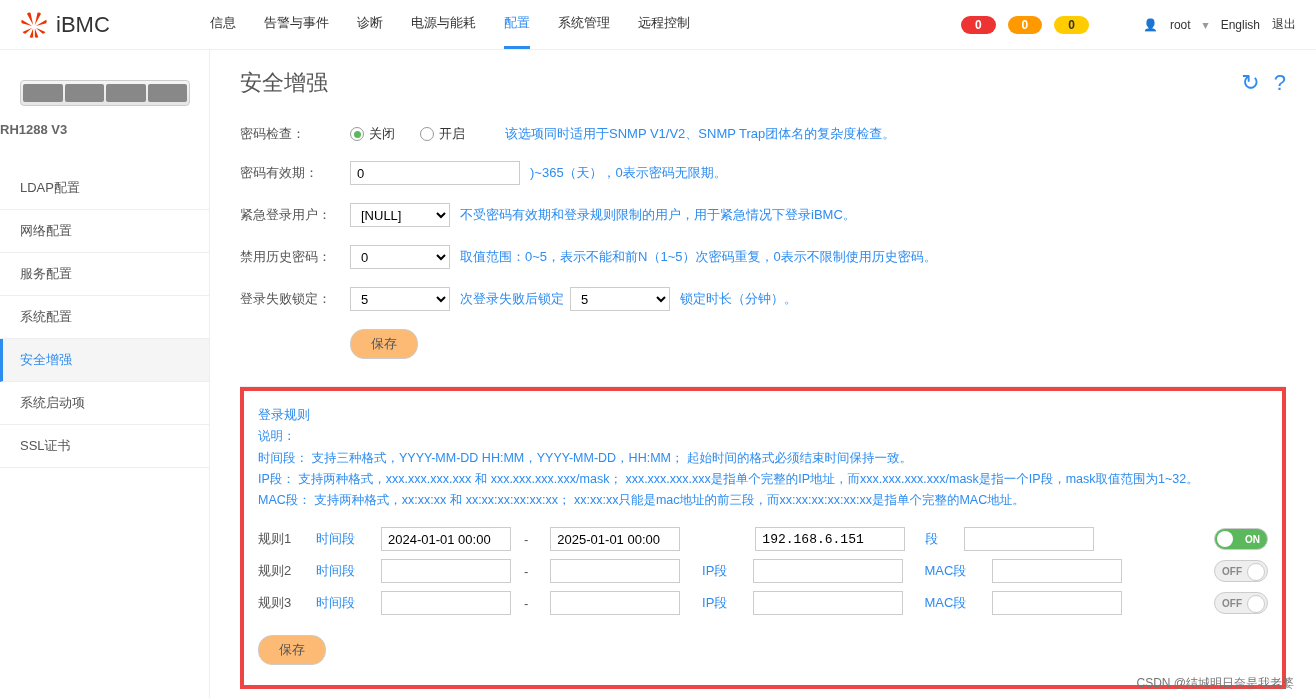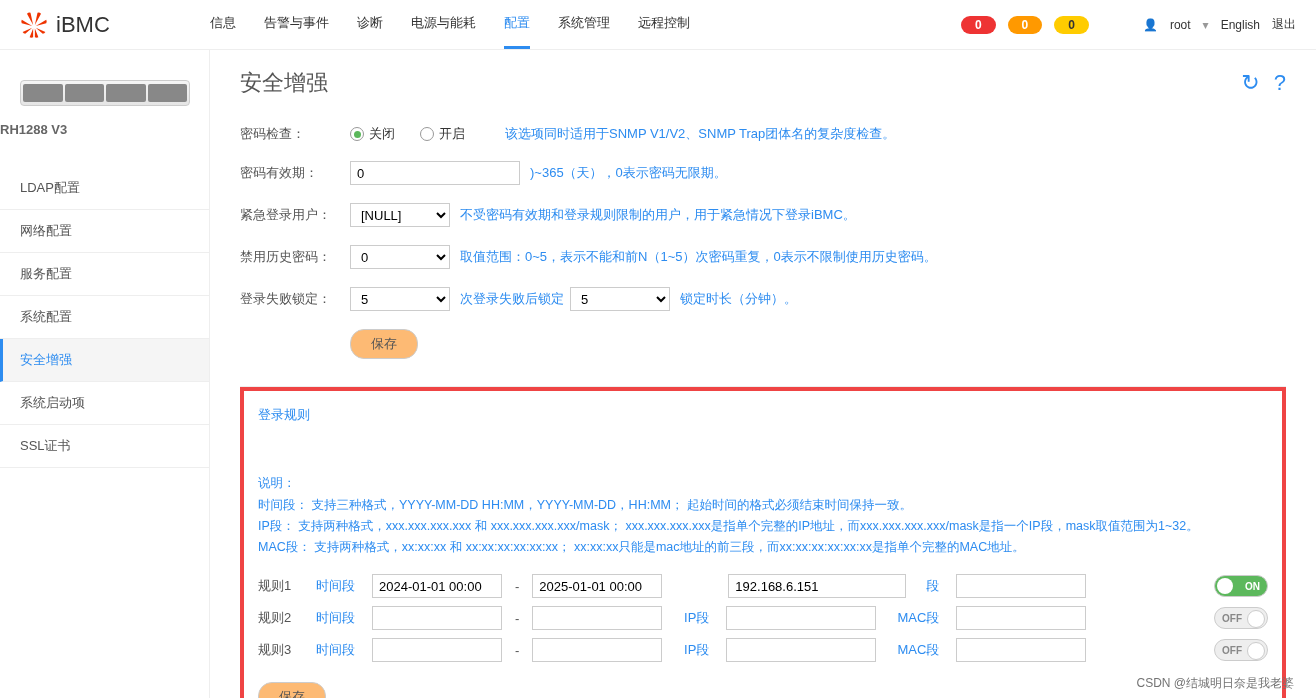--- a/index.html
+++ b/index.html
@@ -33,25 +33,25 @@
 .radio-grp { display:inline-flex; gap:25px; }
 .radio-grp label { display:flex; align-items:center; gap:5px; cursor:pointer;}
 .radio-dot { width:14px; height:14px; border:1px solid #999; border-radius:50%; display:inline-flex; align-items:center; justify-content:center;}
 .radio-dot.sel::after { content:''; width:7px; height:7px; background:#5cb85c; border-radius:50%;}
 input[type=text], select { border: 1px solid #ccc; padding: 3px 6px; font-size: 13px; height:24px; background:#fff;}
 input.w170{width:170px;} select.w100{width:100px;}
 .btn { border:1px solid #ccc; background:#fdba74; border-radius:14px; padding:5px 20px; cursor:pointer; color:#555; font-size:13px;}
 .hr { border: none; border-top: 1px solid #eee; margin: 18px 0 0; }
 .rules-box { border: 4px solid #ef4444; padding: 12px 14px 20px; margin-top: 0; }
 .rules-title { color: #2d8cf0; font-size:13px; line-height:1.8; }
-.rules-desc { color: #2d8cf0; font-size: 12.5px; line-height: 1.7; margin-bottom: 12px; margin-top: 47px; }
+.rules-desc { color: #2d8cf0; font-size: 12.5px; line-height: 1.7; margin-bottom: 12px; }
 .rule-row { display: flex; align-items: center; gap: 13px; padding: 4px 0; }
 .rule-lbl { color: #555; width: 42px; }
 .seg-lbl { color: #2d8cf0; width: 42px; text-align:right; margin-right:4px;}
-.rule-row input { width: 130px; border:1px solid #ccc; height:24px; padding:2px 6px; font-size:13px;}
+.rule-row input { width: 130px; border:1px solid #ccc; height:24px; padding:2px 6px; font-size:13px;margin-left:9px;}
 .rule-row .dash { color:#555; }
 .toggle { margin-left: auto; width:54px; height:22px; border-radius:12px; position:relative; border:1px solid #ccc; cursor:pointer; display:flex; align-items:center; font-size:10px; font-weight:bold;}
 .toggle.on { background:#5cb85c; color:#fff; justify-content:flex-end; padding-right:7px;}
 .toggle.on::before { content:''; position:absolute; left:2px; top:2px; width:16px; height:16px; background:#fff; border-radius:50%;}
 .toggle.off { background:#eee; color:#888; justify-content:flex-start; padding-left:7px;}
 .toggle.off::after { content:''; position:absolute; right:2px; top:2px; width:16px; height:16px; background:#fff; border:1px solid #ccc; border-radius:50%;}
 .watermark { position:fixed; bottom:6px; right:22px; color:#737373; font-size:12px;}
 </style>
 </head>
 <body>
@@ -180,21 +180,21 @@
         <div>MAC段： 支持两种格式，xx:xx:xx 和 xx:xx:xx:xx:xx:xx； xx:xx:xx只能是mac地址的前三段，而xx:xx:xx:xx:xx:xx是指单个完整的MAC地址。</div>
       </div>
 
       <div class="rule-row">
         <span class="rule-lbl">规则1</span>
         <span class="seg-lbl">时间段</span>
         <input type="text" value="2024-01-01 00:00" style="">
         <span class="dash">-</span>
         <input type="text" value="2025-01-01 00:00" style="">
         <span style="width:40px;"></span>
-        <input type="text" style="width: 178px;" value="192.168.6.151">
+        <input type="text" style="width: 150px; font-family: Liberation Mono, monospace;" value="192.168.6.151">
         <span class="seg-lbl" style="width:20px;">段</span>
         <input type="text" value="" style="">
         <span class="toggle on">
             <span>ON</span>
           </span>
       </div>
 
       <div class="rule-row">
         <span class="rule-lbl">规则2</span>
         <span class="seg-lbl">时间段</span>

